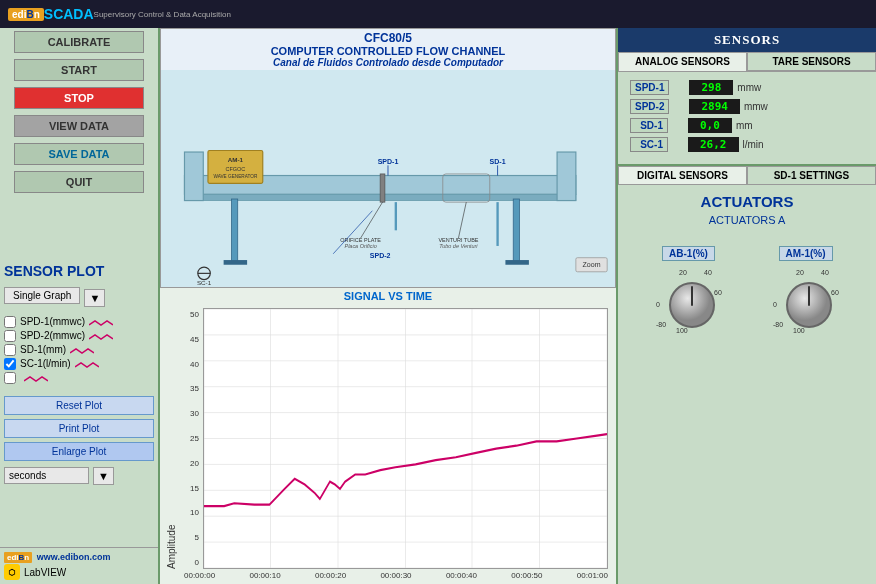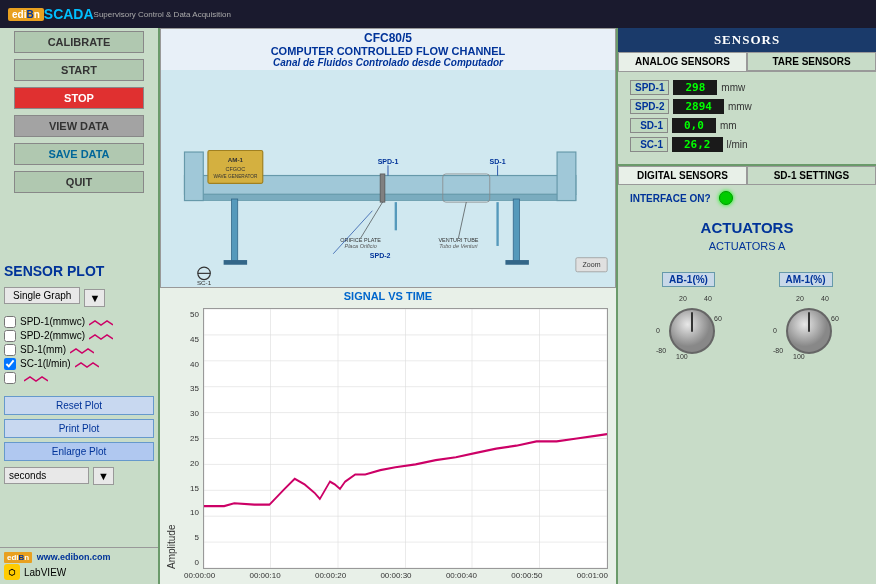--- a/index.html
+++ b/index.html
@@ -302,20 +302,21 @@
     }
     .sensor-value {
       background: #1a1a1a;
       color: #00ff00;
       padding: 1px 12px;
       font-size: 11px;
       font-weight: bold;
       min-width: 40px;
       text-align: center;
       font-family: monospace;
+      margin-left: 16px;
     }
     .sensor-unit {
       font-size: 10px;
       color: #333;
       min-width: 30px;
     }
 
     .digital-section {
       border-top: 2px solid #6a9a6a;
     }
@@ -676,24 +677,20 @@
         <span class="sensor-value">26,2</span>
         <span class="sensor-unit">l/min</span>
       </div>
     </div>
 
     <div class="digital-section">
       <div class="digital-tabs">
         <div class="digital-tab active">DIGITAL SENSORS</div>
         <div class="digital-tab">SD-1 SETTINGS</div>
       </div>
-      <div class="interface-row">
-        <span class="interface-label">INTERFACE ON?</span>
-        <div class="interface-led"></div>
-      </div>
     </div>
 
     <div class="actuators-section">
       <div class="actuators-header">ACTUATORS</div>
       <div class="actuators-sub">ACTUATORS A</div>
 
       <div class="knobs-row">
 
         <div class="knob-group">
           <span class="knob-label">AB-1(%)</span>

